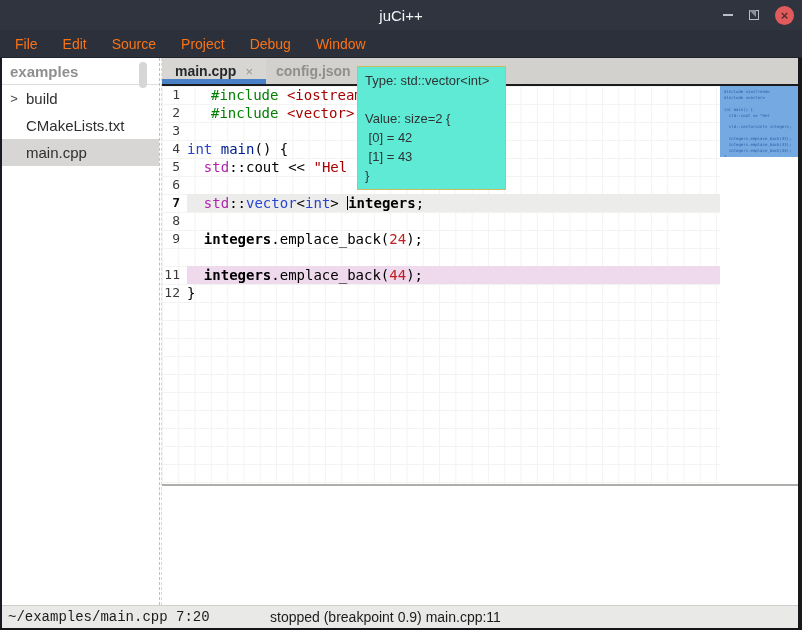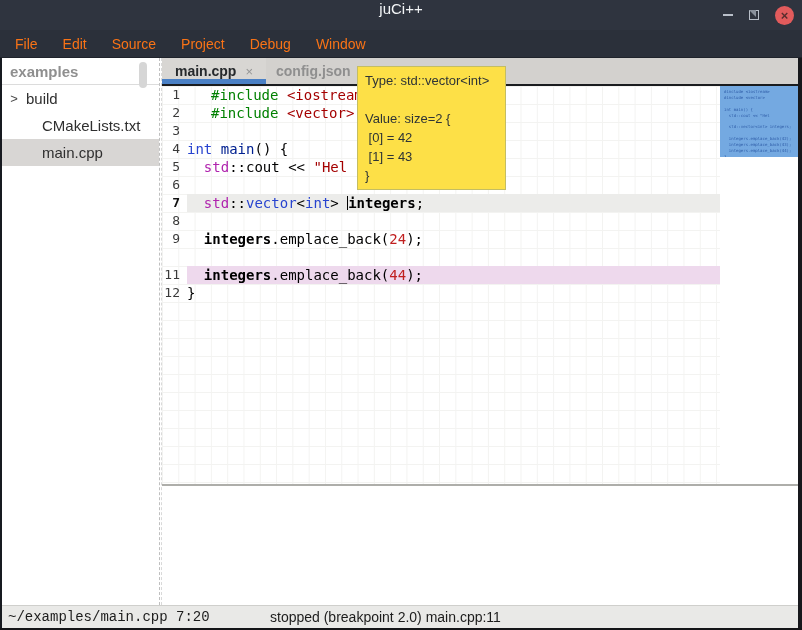--- a/index.html
+++ b/index.html
@@ -3,21 +3,21 @@
 <meta charset="utf-8">
 <style>
   * { margin:0; padding:0; box-sizing:border-box; }
   html,body { background:#555; }
   #window {
     position:relative; width:802px; height:630px; overflow:hidden;
     font-family:"Liberation Sans", sans-serif; background:#ffffff;
   }
   
   .titlebar { position:absolute; left:0; top:0; width:802px; height:30px;
-    background:#2f343f; display:flex; align-items:flex-start; justify-content:center; }
+    background:#2f343f; display:flex; align-items:center; justify-content:center; }
   .title { color:#f2f4f6; font-size:15px; }
   .win-controls { position:absolute; right:8px; top:0; height:30px; display:flex; align-items:center; gap:16px; }
   .btn-min { width:10px; height:2px; background:#b9bfc9; }
   .btn-restore { width:10px; height:10px; border:1.5px solid #b9bfc9; position:relative; }
   .btn-restore::after { content:""; position:absolute; left:-1px; top:-1px; width:0; height:0;
     border-left:7px solid transparent; border-top:7px solid #8a919c; }
   .btn-close { width:19px; height:19px; border-radius:50%; background:#e25b5c;
     display:flex; align-items:center; justify-content:center; color:#5a2d2d;
     font-size:13px; font-weight:bold; line-height:1; }
   
@@ -25,21 +25,21 @@
     background:#2b303a; border-bottom:1px solid #1f232b; display:flex; align-items:center; padding-left:11px; }
   .menu-item { color:#f97316; font-size:14px; margin-right:17px; padding:2px 4px; cursor:default; }
   
   .sidebar { position:absolute; left:2px; top:58px; width:157px; height:407px; background:#fff; }
   .sidebar-header { color:#8f8f8f; font-weight:bold; font-size:15px; padding:5px 0 4px 8px;
     border-bottom:1px solid #dcdcdc; }
   .tree-row { height:27px; display:flex; align-items:center; font-size:15px; color:#2f2f2f; }
   .tree-row.selected { background:#d8d6d4; }
   .expander { width:24px; text-align:center; color:#4a4a4a; font-size:13px; }
   .tree-label { padding-left:0; }
-  .tree-row.no-exp .tree-label { padding-left:24px;margin-left:16px; }
+  .tree-row.no-exp .tree-label { padding-left:24px; }
   .side-scroll-thumb { position:absolute; left:139px; top:62px; width:8px; height:26px;
     background:#d6d6d6; border-radius:4px; }
   
   .splitter { position:absolute; left:159px; top:58px; width:3px; height:547px;
     border-left:1px dashed #bfbfbf; border-right:1px dashed #d9d9d9; background:#fff; }
   
   .tabbar { position:absolute; left:162px; top:58px; width:636px; height:28px;
     background:#d3d1ce; border-bottom:2px solid #1a1c1f; }
   .tab { position:absolute; top:0; height:26px; display:flex; align-items:center; font-size:14px; }
   .tab.active { left:0; width:104px; background:#d8d6d3; justify-content:center; }
@@ -81,21 +81,21 @@
   .out-line { font:13px/18px "DejaVu Sans Mono", monospace; color:#000; white-space:pre; }
   
   .statusbar { position:absolute; left:0; top:605px; width:802px; height:23px;
     background:#e9e9e7; border-top:1px solid #cfcfcc; }
   .status-left { position:absolute; left:8px; top:3px; font-size:14px; color:#1c1c1c;font-family:Liberation Mono, monospace; }
   .status-center { position:absolute; left:270px; top:3px; font-size:14px; color:#1c1c1c; }
   .left-edge { position:absolute; left:0; top:58px; width:2px; height:572px; background:#171a20; }
   .right-edge { position:absolute; left:798px; top:58px; width:4px; height:572px; background:#17181c; }
   .bottom-edge { position:absolute; left:0; top:628px; width:802px; height:2px; background:#141518; }
   
-  .tooltip { position:absolute; left:357px; top:66px; width:149px; background:#fde047;
+  .tooltip { position:absolute; left:357px; top:66px; width:149px; background:#5eead4;
     border:1px solid #c4bd62; padding:4px 7px; z-index:50; overflow:hidden; }
   .tip-line { font-size:13px; line-height:19px; color:#2e3436; white-space:pre; min-height:19px; }
 </style>
 </head>
 <body>
 
 <div id="window">
 
   <div class="titlebar">
     <span class="title">juCi++</span>
@@ -217,19 +217,19 @@
       <div class="tip-line">Value: size=2 {</div>
       <div class="tip-line"> [0] = 42</div>
       <div class="tip-line"> [1] = 43</div>
       <div class="tip-line">}</div>
     </div>
 
   <div class="hdivider"></div>
 
   <div class="statusbar">
     <span class="status-left">~/examples/main.cpp 7:20</span>
-    <span class="status-center">stopped (breakpoint 2.0) main.cpp:11</span>
+    <span class="status-center">stopped (breakpoint 0.9) main.cpp:11</span>
   </div>
 
   <div class="left-edge"></div>
   <div class="right-edge"></div>
   <div class="bottom-edge"></div>
 </div>
 
 </body></html>

